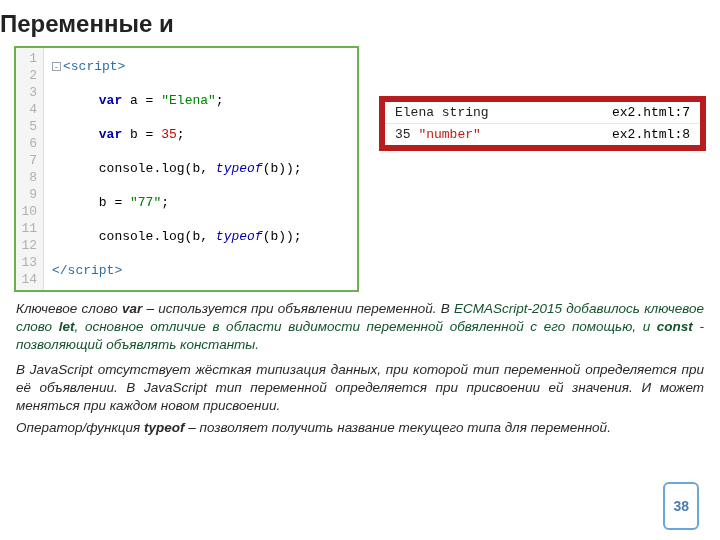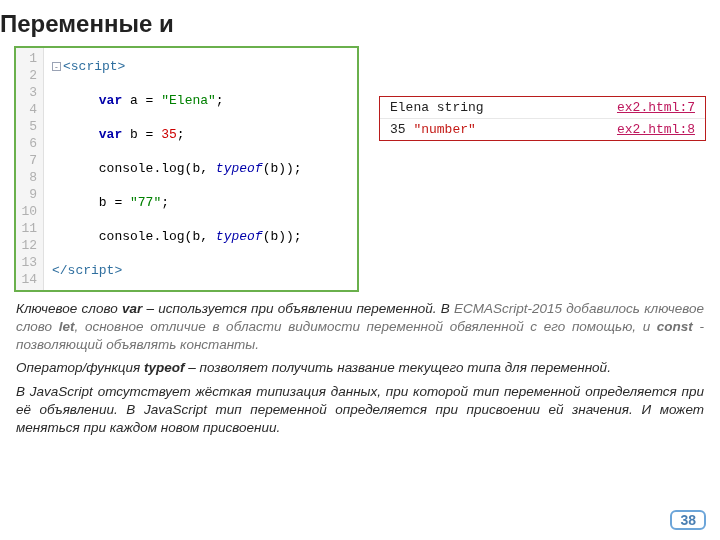--- a/index.html
+++ b/index.html
@@ -59,53 +59,53 @@
     vertical-align: 1px;
   }
   .tag { color: #2f6f9f; }
   .kw  { color: #0000aa; font-weight: bold; }
   .str { color: #008000; }
   .num { color: #cc0000; }
   .lit { color: #0000aa; font-style: italic; }
   .console {
     flex: 1;
     margin-top: 50px;
-    border: 1px solid #b91c1c;
+    border: 6px solid #b91c1c;
     font-family: Consolas, "Courier New", monospace;
     font-size: 13px;
   }
   .crow {
     display: flex;
     justify-content: space-between;
     padding: 3px 10px;
     border-bottom: 1px solid #e8e8e8;
     color: #222;
   }
   .crow:last-child { border-bottom: none; }
-  .srcref { color: #be185d; text-decoration: underline; }
+  .srcref { color: #000000; }
   .red { color: #c41a16; }
   .paras {
     padding: 8px 16px 0 16px;
     font-size: 13.5px;
     line-height: 1.35;
     text-align: justify;
     font-style: italic;
     color: #2a2a2a;
   }
   .paras p { margin-bottom: 6px; }
   .paras .kw1 { font-weight: bold; font-style: italic; }
-  .paras .blue { color: #737373; font-style: italic; }
+  .paras .blue { color: #14532d; font-style: italic; }
   .paras .kw2 { font-weight: bold; font-style: italic; }
   .pagenum {
     position: absolute;
-    right: 14px;
+    right: 21px;
     bottom: 10px;
     border: 2px solid #6ca5d9;
     border-radius: 6px;
-    padding: 0 8px;
+    padding: 14px 8px;
     font-size: 14px;
     font-weight: bold;
     color: #4a7fb3;
     background: #fff;
   }
 </style>
 </head>
 <body>
 
 <div class="title">Переменные и</div>
@@ -153,19 +153,19 @@
         <span>35 <span class="red">"number"</span></span>
         <span class="srcref">ex2.html:8</span>
       </div>
     </div>
 </div>
 
 <div class="paras">
   <p>
     <span>Ключевое слово </span><span class="kw1">var</span><span> – используется при объявлении переменной. В </span><span class="blue">ECMAScript-2015</span><span class="blue"> добавилось ключевое слово </span><span class="blue kw2">let</span><span class="blue">, основное отличие в области видимости переменной обвяленной с его помощью, и </span><span class="blue kw2">const</span><span class="blue">  - позволяющий объявлять константы.</span>
   </p>
+  <p>В JavaScript отсутствует жёсткая типизация данных, при которой тип переменной определяется при её объявлении. В JavaScript тип переменной определяется при присвоении ей значения. И может меняться при каждом новом присвоении.</p>
   <p style="margin-top:-2px;">
     <span>Оператор/функция </span><span class="kw2">typeof</span><span> – позволяет получить название текущего типа для переменной.</span>
   </p>
-  <p>В JavaScript отсутствует жёсткая типизация данных, при которой тип переменной определяется при её объявлении. В JavaScript тип переменной определяется при присвоении ей значения. И может меняться при каждом новом присвоении.</p>
 </div>
 
 <div class="pagenum">38</div>
 
 </body></html>

